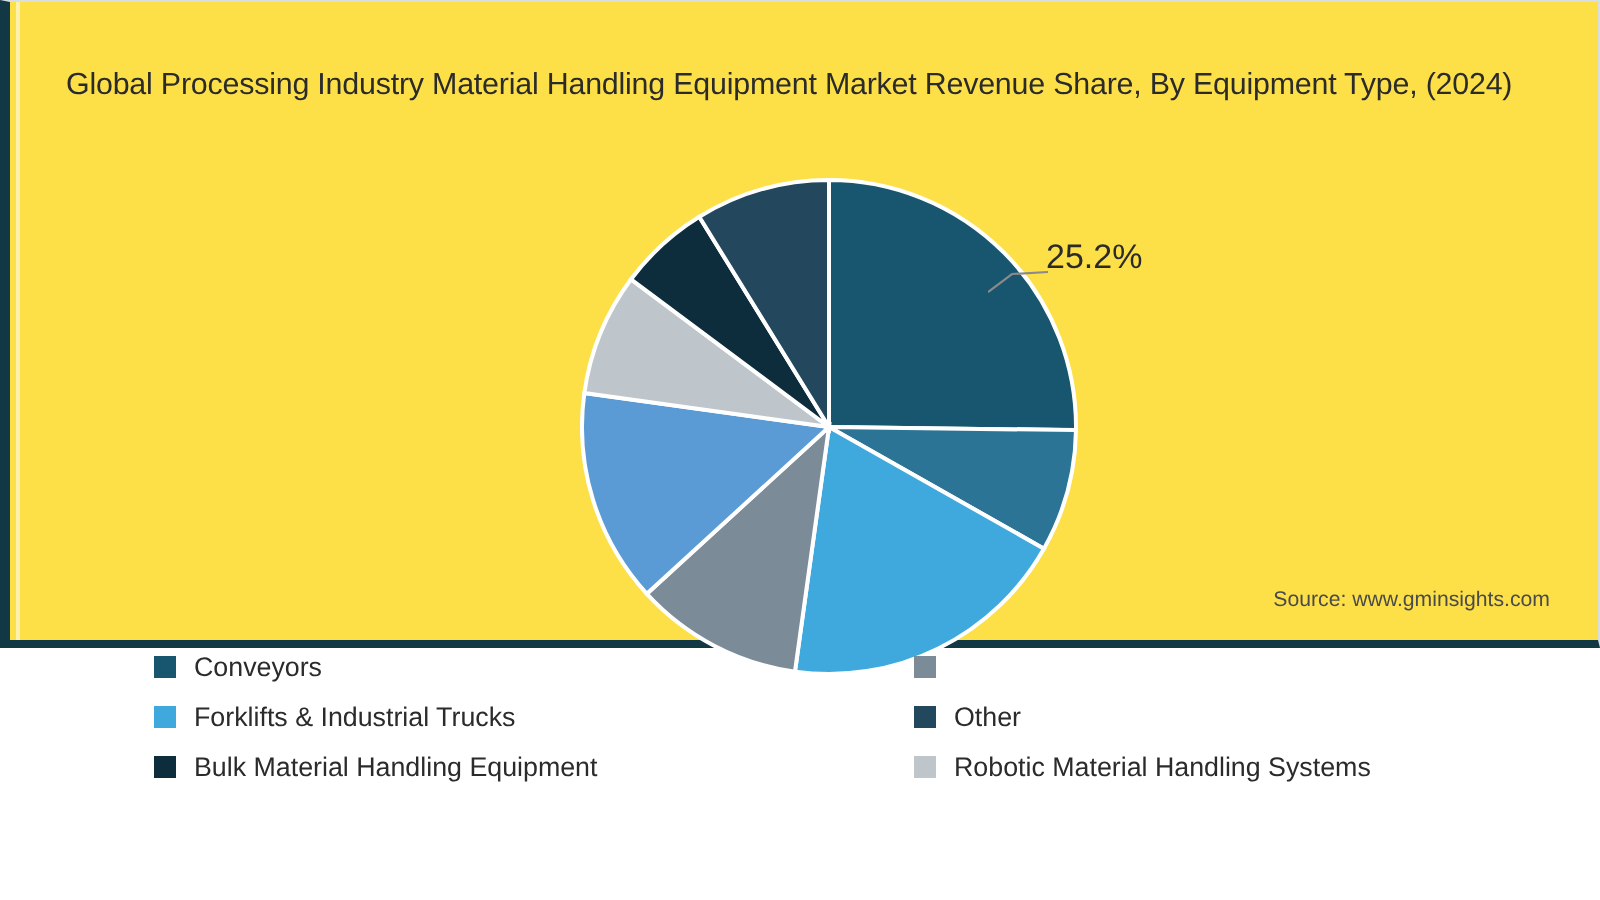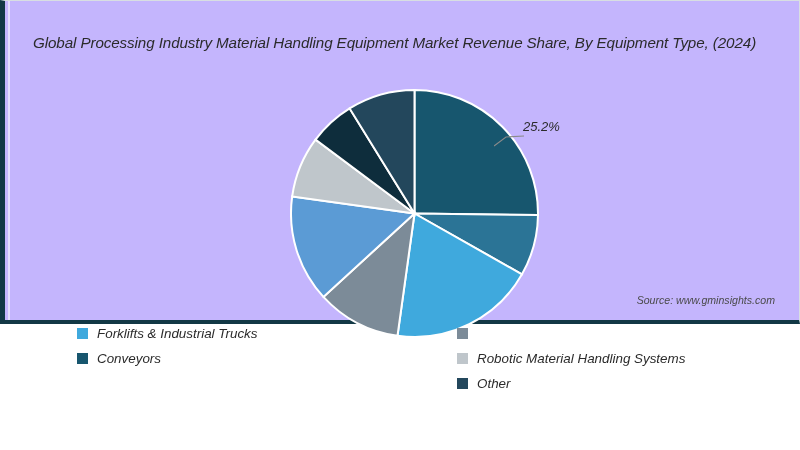--- a/index.html
+++ b/index.html
@@ -6,26 +6,25 @@
   body{
     width:800px;height:450px;
     background:#ffffff;
     font-family:"Liberation Sans", sans-serif;
     overflow:hidden;
   }
   .frame{
     position:relative;
     width:800px;height:324px;
     box-sizing:border-box;
-    background:#c4b5fd;
+    background:#fde047;
     border-left:5px solid #123845;
     border-bottom:4px solid #123845;
     border-top:1px solid #d8dee2;
     border-right:1px solid #d8dee2;
-    font-style:italic;
   }
   .inner-rule{
     position:absolute;
     left:3px;top:0;bottom:0;width:2px;
     background:#ffffff;
     opacity:.55;
   }
   .chart-title{
     position:absolute;
     left:28px;top:33px;
@@ -37,21 +36,21 @@
   }
   .pie-wrap{
     position:absolute;
     left:285px;top:88px;
     width:249px;height:249px;
   }
   .pie-svg{display:block;width:249px;height:249px;}
   .data-label{
     position:absolute;
     left:518px;top:118px;
-    font-size:13px;
+    font-size:17px;
     color:#2b2b2b;
     white-space:nowrap;
   }
   .leader{
     position:absolute;
     left:489px;top:132px;
     width:30px;height:14px;
   }
   .legend{
     position:absolute;
@@ -114,37 +113,41 @@
 
   <svg class="leader" viewBox="0 0 30 14">
     <path d="M0 13 L12 4 L30 3" fill="none" stroke="#8a8a8a" stroke-width="1.1"></path>
   </svg>
 
   <div class="data-label">25.2%</div>
 
   <div class="legend">
     <div class="legend-col left" id="legend-left">
         <div class="legend-item">
+          <span class="swatch" style="background: rgb(23, 86, 110);"></span>
+          <span class="legend-label">Conveyors</span>
+        </div>
+        <div class="legend-item">
           <span class="swatch" style="background: rgb(63, 169, 221);"></span>
           <span class="legend-label">Forklifts &amp; Industrial Trucks</span>
         </div>
         <div class="legend-item">
-          <span class="swatch" style="background: rgb(23, 86, 110);"></span>
-          <span class="legend-label">Conveyors</span>
+          <span class="swatch" style="background: rgb(14, 45, 60);"></span>
+          <span class="legend-label">Bulk Material Handling Equipment</span>
         </div>
       </div>
     <div class="legend-col right" id="legend-right">
         <div class="legend-item">
           <span class="swatch" style="background: rgb(124, 139, 152);"></span>
         </div>
         <div class="legend-item">
+          <span class="swatch" style="background: rgb(35, 71, 92);"></span>
+          <span class="legend-label">Other</span>
+        </div>
+        <div class="legend-item">
           <span class="swatch" style="background: rgb(191, 198, 203);"></span>
           <span class="legend-label">Robotic Material Handling Systems</span>
-        </div>
-        <div class="legend-item">
-          <span class="swatch" style="background: rgb(35, 71, 92);"></span>
-          <span class="legend-label">Other</span>
         </div>
       </div>
   </div>
 
   <div class="source">Source: www.gminsights.com</div>
 </div>
 
 </body></html>

